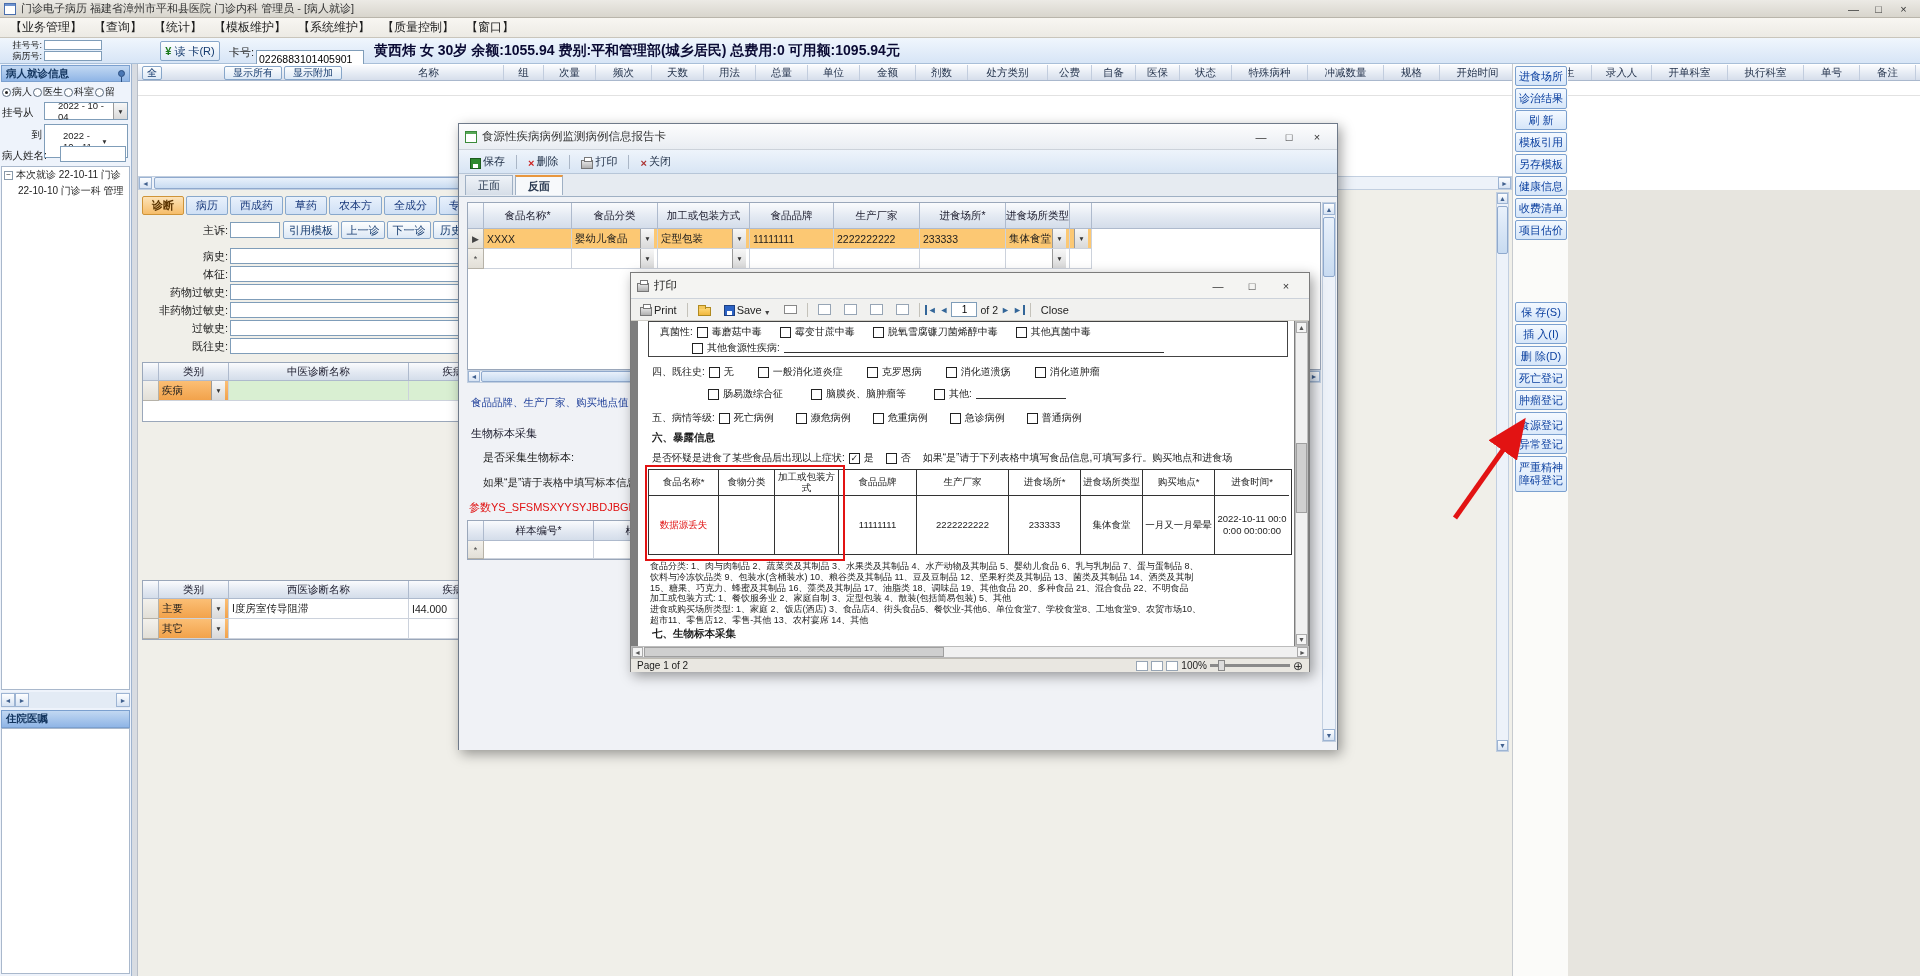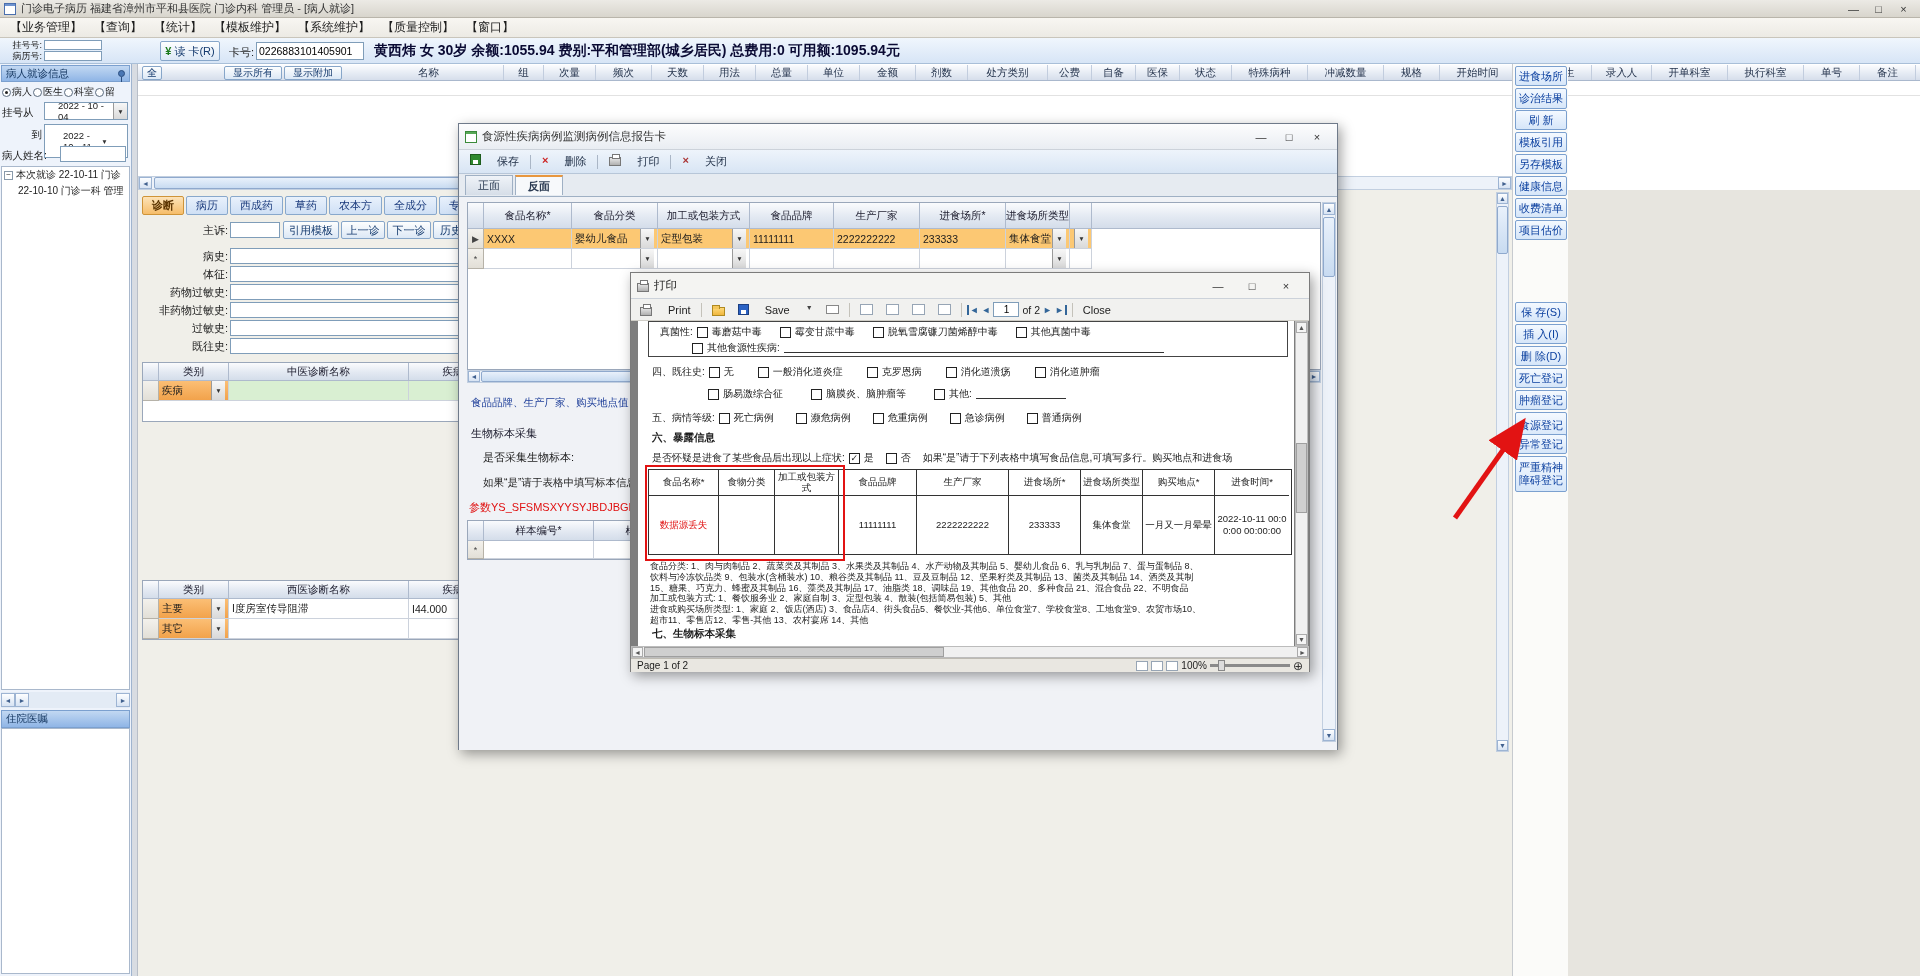--- a/index.html
+++ b/index.html
@@ -6,37 +6,37 @@
 html,body{width:1920px;height:976px}
 body{position:relative;overflow:hidden;background:#e7e5df;font-family:"Liberation Sans","DejaVu Sans",sans-serif;font-size:11px;color:#1c1c1c}
 .r{position:absolute}
 .fx{display:flex;align-items:center}
 .titlebar{background:linear-gradient(#eceae5,#d8d5cd);border-bottom:1px solid #b9b5ab}
 .menubar{background:linear-gradient(#f8f6f2,#eceae4);border-bottom:1px solid #c9c5bb}
 .menu-item{padding:0 6px;height:20px;display:flex;align-items:center;font-size:12px;cursor:default}
 .infobar{background:linear-gradient(#f0f6fd,#d7e5f6);border-bottom:1px solid #a9bfd8}
 .inp{background:#fff;border:1px solid #7f9db9;font:inherit;padding:0 2px}
 .btn3d{background:linear-gradient(#fdfefe,#dce8f6);border:1px solid #87a6c9;border-radius:2px;color:#143a6e;display:flex;align-items:center;justify-content:center;cursor:pointer}
-.panel-hd{background:linear-gradient(#c2d8f2,#8fb5e6);color:#12345e;font-weight:normal;display:flex;align-items:center;padding:0 4px;border:1px solid #7ba0cf}
+.panel-hd{background:linear-gradient(#c2d8f2,#8fb5e6);color:#12345e;font-weight:bold;display:flex;align-items:center;padding:0 4px;border:1px solid #7ba0cf}
 .ghead-bg{background:linear-gradient(#fbfcfe,#e4eaf3 60%,#d6deeb);border-bottom:1px solid #aab8cd;border-top:1px solid #fff}
 .gc{height:100%;display:flex;align-items:center;justify-content:center;border-right:1px solid #c2cdde;color:#26354e;font-size:10.5px;flex:none;overflow:hidden;white-space:nowrap}
 .tbl{background:#fff;border:1px solid #9aa7ba}
 .th{background:linear-gradient(#fafbfd,#e3e9f2 55%,#d4ddea);border-right:1px solid #aebacd;border-bottom:1px solid #aebacd;display:flex;align-items:center;justify-content:center;font-size:10.5px;color:#223;flex:none;text-align:center;line-height:1.1;overflow:hidden}
 .td{border-right:1px solid #ccd2dc;border-bottom:1px solid #ccd2dc;display:flex;align-items:center;padding:0 3px;font-size:10.5px;background:#fff;flex:none;overflow:hidden;white-space:nowrap}
 .rowhdr{background:linear-gradient(#f3f1ec,#e2dfd7);border-right:1px solid #b6b2a8;border-bottom:1px solid #b6b2a8;display:flex;align-items:center;justify-content:center;color:#444;flex:none;font-size:9px}
 .cell-orange{background:linear-gradient(#fbbf75,#f2a24b)}
 .cell-green{background:#d9efd2}
 .sel .td{background:#fcc873}
 .dd{margin-left:auto;width:14px;align-self:stretch;background:linear-gradient(#f7f7f7,#d9d9d9);border-left:1px solid #9a9a9a;display:flex;align-items:center;justify-content:center;font-size:6.5px;color:#333;flex:none;cursor:pointer}
 .rbtn{background:linear-gradient(#f4f9ff,#d6e6f9);border:1px solid #7ba0cf;border-radius:2px;color:#0a3f9f;display:flex;align-items:center;justify-content:center;font-size:11px;text-align:center;line-height:1.15;cursor:pointer}
 .dlg{background:#eef1f5;border:1px solid #6f7a8a;box-shadow:3px 4px 12px rgba(0,0,0,.38)}
 .dlg-title{background:linear-gradient(#fdfdfe,#e9edf2);border-bottom:1px solid #ccd2da;display:flex;align-items:center;padding:0 6px;gap:5px}
 .wbtn{width:28px;height:18px;display:flex;align-items:center;justify-content:center;color:#333;font-size:11px;cursor:pointer}
 .dlg-tools{background:linear-gradient(#eef4fb,#d8e5f4);border-bottom:1px solid #b7c6d8;display:flex;align-items:center;padding:0 6px;gap:4px}
-.titem{display:flex;align-items:flex-start;gap:16px;padding:2px 5px;cursor:pointer;color:#1c2c44}
+.titem{display:flex;align-items:flex-end;gap:2px;padding:2px 5px;cursor:pointer;color:#1c2c44}
 .vsep{width:1px;height:14px;background:#aab6c6;margin:0 2px;flex:none}
 .tab{height:20px;padding:0 12px;display:flex;align-items:center;background:linear-gradient(#eff3f8,#d6dee8);border:1px solid #9fb0c4;border-bottom:none;margin-right:2px;cursor:pointer;color:#2a3a52}
 .tab.on{background:#f7f9fb;font-weight:bold;border-top:2px solid #e8973f}
 .ftab{height:19px;padding:0 9px;display:flex;align-items:center;justify-content:center;background:linear-gradient(#e9f1fc,#cfe0f5);border:1px solid #88a8cc;border-radius:2px;margin-right:2px;color:#1a3a7c;cursor:pointer}
 .ftab.on{background:linear-gradient(#fde3b8,#f6bd6a);border-color:#cf9438;color:#5a3300;font-weight:bold}
 .sb-t{background:#edf2f9;border:1px solid #c2cfe0}
 .sb-b{background:linear-gradient(#fdfeff,#d7e3f3);border:1px solid #9db4d3;color:#41618f;font-size:7px;display:flex;align-items:center;justify-content:center;flex:none}
 .sb-h{background:linear-gradient(#e9f1fb,#c8dbf1);border:1px solid #8fa9cd;border-radius:2px}
 .g-t{background:#f0f0f0;border:1px solid #bcbcbc}
 .g-b{background:#f4f4f4;border:1px solid #ababab;color:#555;font-size:7px;display:flex;align-items:center;justify-content:center;flex:none}
@@ -94,21 +94,21 @@
 <div class="r infobar" style="left:0;top:38px;width:1920px;height:26px">
   <div class="r lbl" style="left:6px;top:2px;width:36px;height:10px;font-size:9px">挂号号:</div>
   <input class="r inp" style="left: 44px; top: 2px; width: 58px; height: 10px; font-size: 9px;">
   <div class="r lbl" style="left:6px;top:13px;width:36px;height:10px;font-size:9px">病历号:</div>
   <input class="r inp" style="left: 44px; top: 13px; width: 58px; height: 10px; font-size: 9px;">
   <div class="r btn3d fx" style="left:160px;top:3px;width:60px;height:20px;gap:3px">
     <span class="ic-yen" style="color:#1c7a1c;font-weight:bold">¥</span>
     <span>读 卡(R)</span>
   </div>
   <div class="r lbl" style="left:226px;top:6px;width:28px;height:16px;font-size:11px">卡号:</div>
-  <input class="r inp" style="left: 256px; top: 4px; width: 108px; height: 18px; font-size: 10.5px;" value="0226883101405901">
+  <input class="r inp" style="left: 256px; top: 12px; width: 108px; height: 18px; font-size: 10.5px;" value="0226883101405901">
   <div class="r fx" style="left:374px;top:3px;height:20px;font-size:14px;font-weight:bold;color:#0a0a33">黄西炜 女  30岁 余额:1055.94 费别:平和管理部(城乡居民) 总费用:0 可用额:1095.94元</div>
 </div>
 
 <div class="r" style="left:0;top:64px;width:132px;height:912px;background:#eef3fb;border-right:1px solid #9fb4cf">
   <div class="r panel-hd" style="left:1px;top:1px;width:129px;height:17px;font-size:10.5px">
     <span>病人就诊信息</span>
     <span class="pin" style="margin-left:auto"></span>
   </div>
   <div class="r fx" style="left:2px;top:21px;width:128px;height:14px;gap:1px;font-size:10px">
     <span class="radio on"></span>

